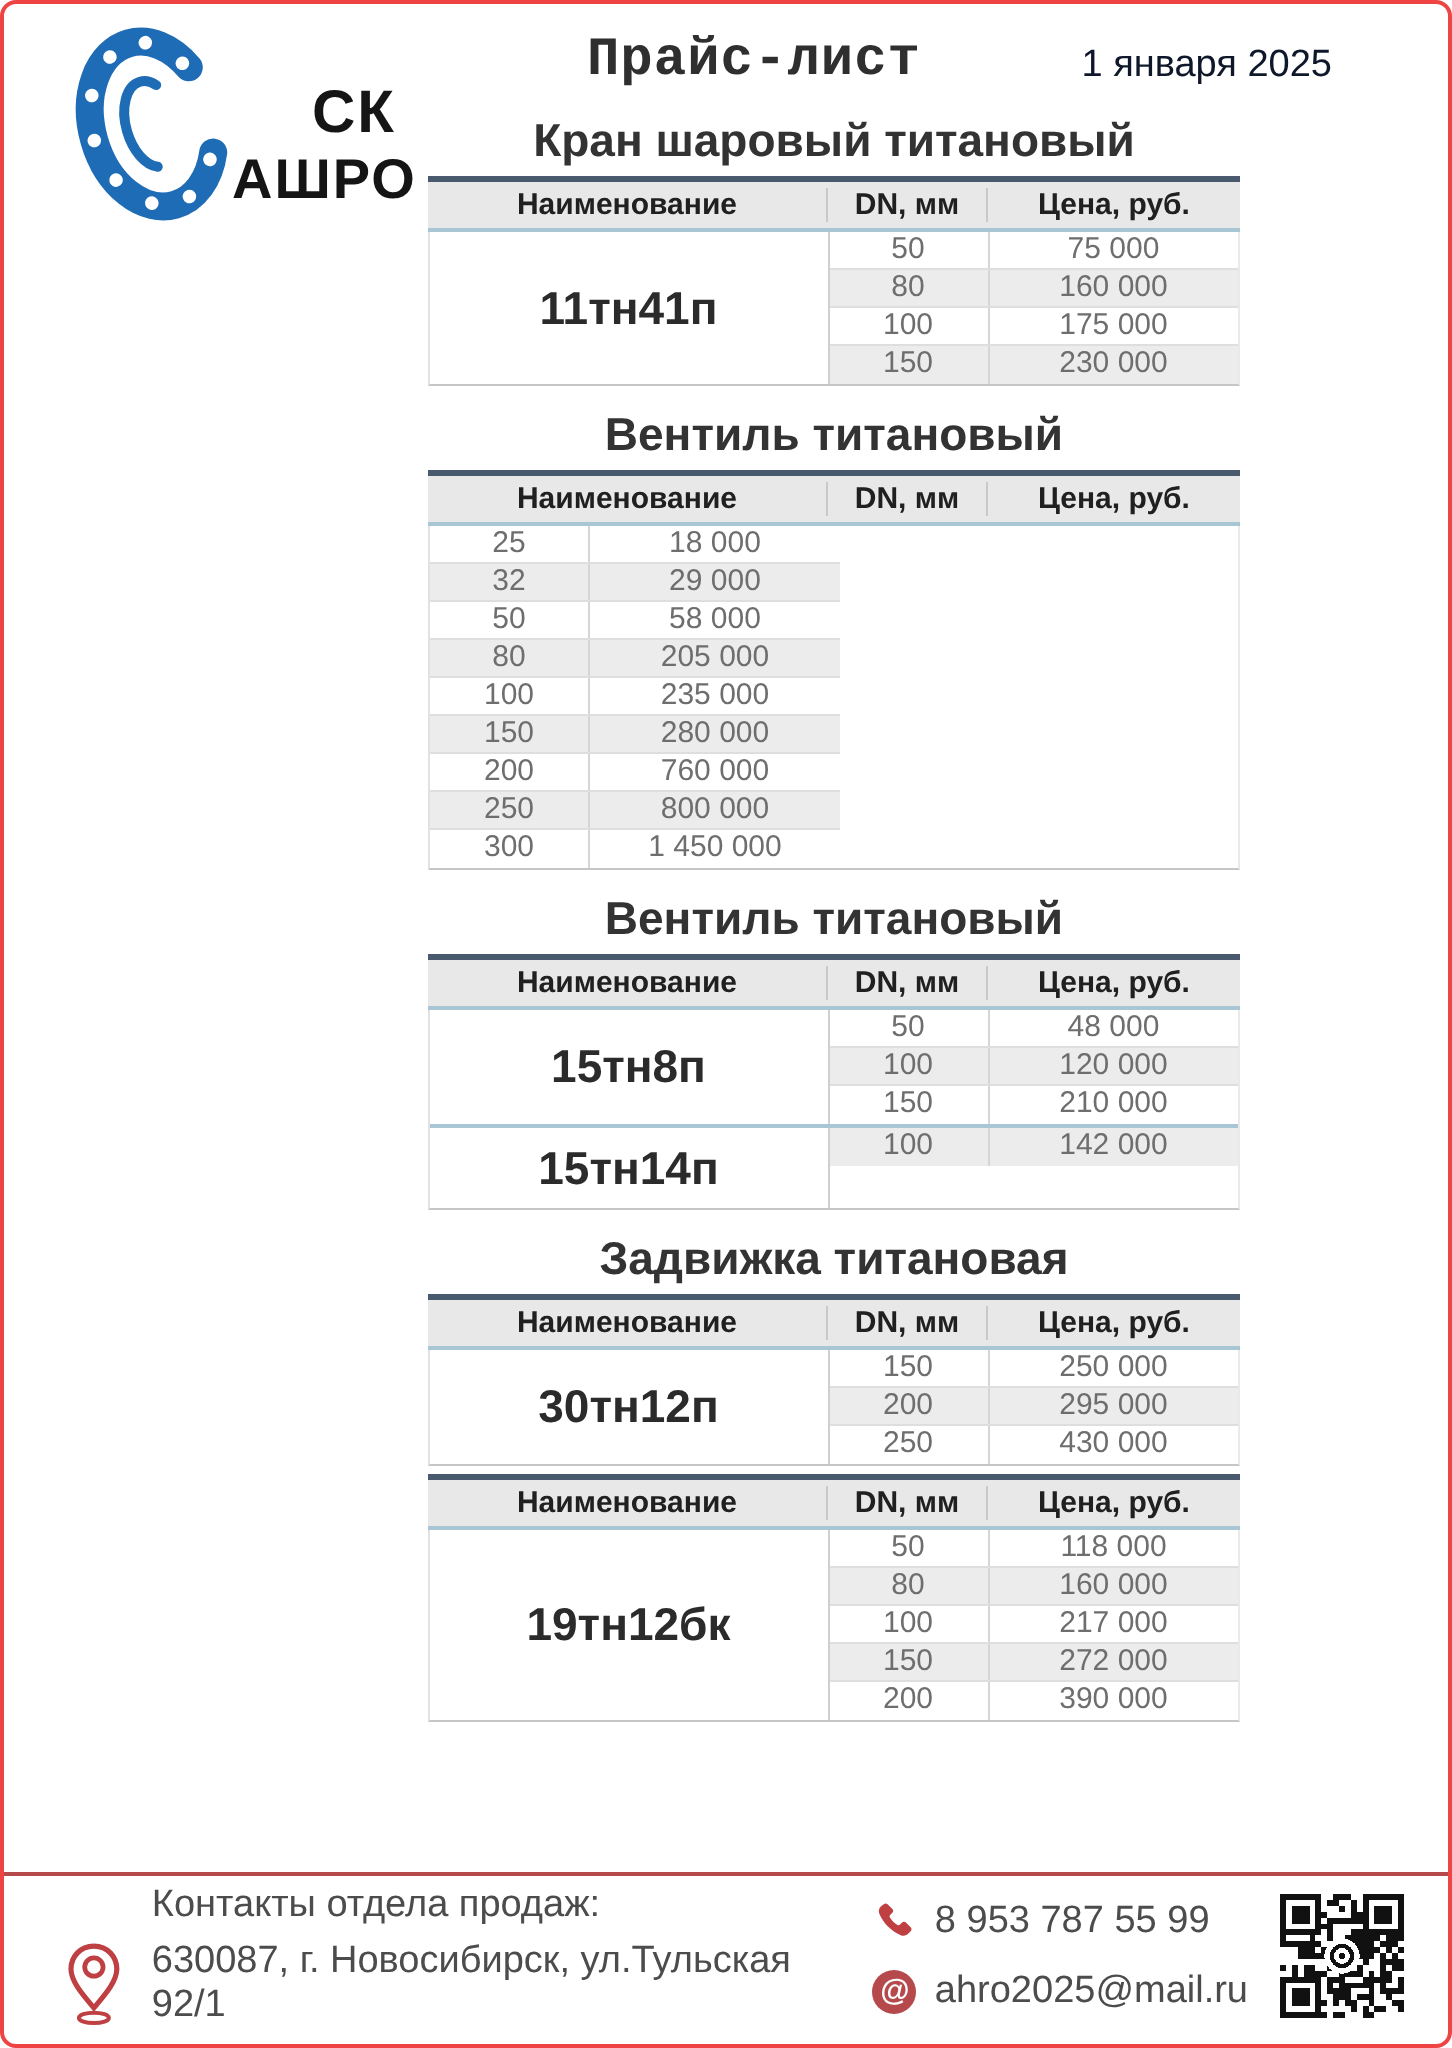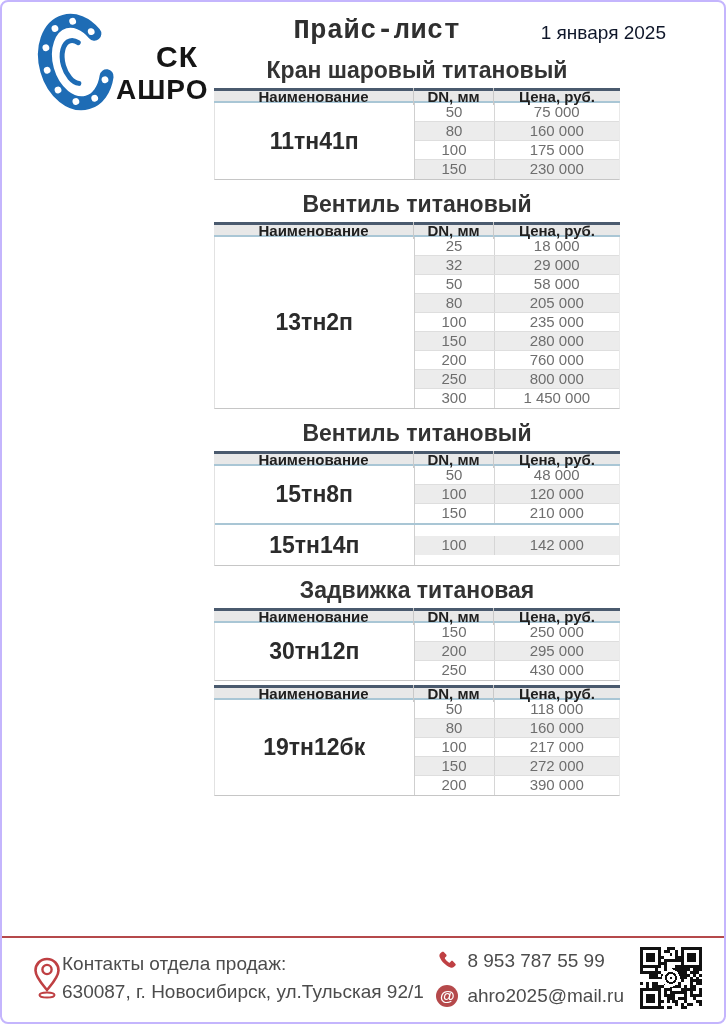--- a/index.html
+++ b/index.html
@@ -1,21 +1,21 @@
 <!DOCTYPE html>
 <html><head>
 <meta charset="utf-8">
 <style>
   * { margin:0; padding:0; box-sizing:border-box; }
   html,body { background:#fff; }
   body { font-family:"Liberation Sans","DejaVu Sans",sans-serif; }
 
   .page{
     position:relative; width:726px; height:1024px; margin:0 auto;
-    background:#fff; border:2px solid #c4b5fd; border-radius:8px;
+    background:#fff; border:2px solid #ef4444; border-radius:8px;
     overflow:hidden; display:flex; flex-direction:column;
   }
 
   
   .logo{ position:absolute; left:30px; top:8px; width:182px; height:108px; }
   .logo svg{ position:absolute; left:0; top:0; }
   .logo-text{ position:absolute; font-weight:bold; color:#151515; letter-spacing:1px;
               font-family:"Liberation Sans",sans-serif; line-height:1; }
   .logo-line1{ left:124px; top:32px;  font-size:30px; }
   .logo-line2{ left:84px;  top:66px;  font-size:28px; }
@@ -28,52 +28,52 @@
 
   
   .sections{ display:flex; flex-direction:column;padding-left:40px; }
   .sec-title{
     margin:11px 0 0 172px; width:406px; text-align:center;
     font-size:23px; font-weight:bold; color:#333;
   }
   .ptable{ margin:4px 0 0 172px; width:406px; }
 
   .t-head{
-    display:flex; height:15px; align-items:center;
+    display:flex; height:28px; align-items:center;
     background:var(--header-bg,#e8e8e8);
     border-top:3px solid var(--header-top,#4a5a6e);
     border-bottom:2px solid var(--header-blue,#a9c6d5);
     font-size:15px; font-weight:bold; color:#202020;
   }
   .h-name{ width:200px; text-align:center; border-right:1px solid #c9c9c9; }
   .h-dn{ width:80px; text-align:center; border-right:1px solid #c9c9c9; }
   .h-price{ flex:1; text-align:center; }
 
   .t-body{ border-bottom:1px solid #c6c6c6; border-left:1px solid #e2e2e2; border-right:1px solid #e9e9e9; }
   .t-group{ display:flex; background:#fff; }
-  .t-group + .t-group{ border-top:2px solid var(--header-blue,#a9c6d5);align-items:center; }
+  .t-group + .t-group{ border-top:2px solid var(--header-blue,#a9c6d5); }
   .t-name{
     width:200px; display:flex; align-items:center; justify-content:center;
     font-size:23px; font-weight:bold; color:#2b2b2b;
     border-right:1px solid #cfcfcf; min-height:40px;
   }
   .t-rows{ width:205px; display:flex; flex-direction:column; justify-content:flex-start; }
   .t-row{ display:flex; height:19px; line-height:18px; font-size:15px;
           color:var(--row-text,#6e6e6e); border-bottom:1px solid #dedede; }
   .t-row:last-child{ border-bottom:none; }
   .t-row.alt{ background:var(--row-alt,#ececec); }
   .c-dn{ width:80px; text-align:center; border-right:1px solid #d6d6d6; }
   .c-price{ flex:1; text-align:center; }
 
   
   .footer{
     margin-top:auto; border-top:2px solid var(--accent-red,#b5494b);
     height:86px; display:flex; align-items:center; padding:0 22px 4px 30px;
   }
-  .f-left{ display:flex; align-items:center; }
+  .f-left{ display:flex; align-items:flex-end; gap:14px; }
   .f-lines{ display:flex; flex-direction:column; gap:6px; font-size:19px; color:#4c4c4c; }
   .f-right{ display:flex; flex-direction:column; gap:13px; margin-left:auto; margin-right:16px;
             font-size:19px; color:#4c4c4c; }
   .f-row{ display:flex; align-items:center; gap:9px; }
   .at-icon{
     width:22px; height:22px; border-radius:50%; background:var(--accent-red,#b5494b);
     color:#fff; font-size:15px; font-weight:bold; display:flex; align-items:center;
     justify-content:center; line-height:1;
   }
   .qr{ width:62px; height:62px; flex:0 0 auto; }
@@ -144,21 +144,20 @@
     <div class="section">
       <div class="sec-title">Вентиль титановый</div>
       <div class="ptable">
         <div class="t-head">
           <div class="h-name">Наименование</div>
           <div class="h-dn">DN, мм</div>
           <div class="h-price">Цена, руб.</div>
         </div>
         <div class="t-body">
             <div class="t-group">
-              <div class="t-name">13тн2п</div>
               <div class="t-rows">
                 <div class="t-row">
                   <div class="c-dn">25</div>
                   <div class="c-price">18 000</div>
                 </div>
                 <div class="t-row alt">
                   <div class="c-dn">32</div>
                   <div class="c-price">29 000</div>
                 </div>
                 <div class="t-row">

